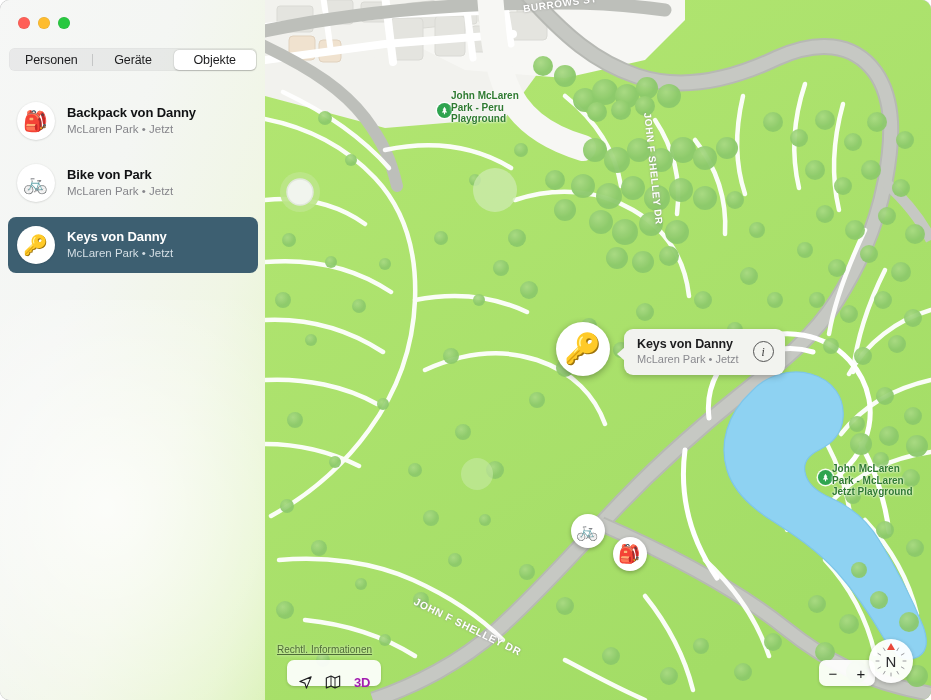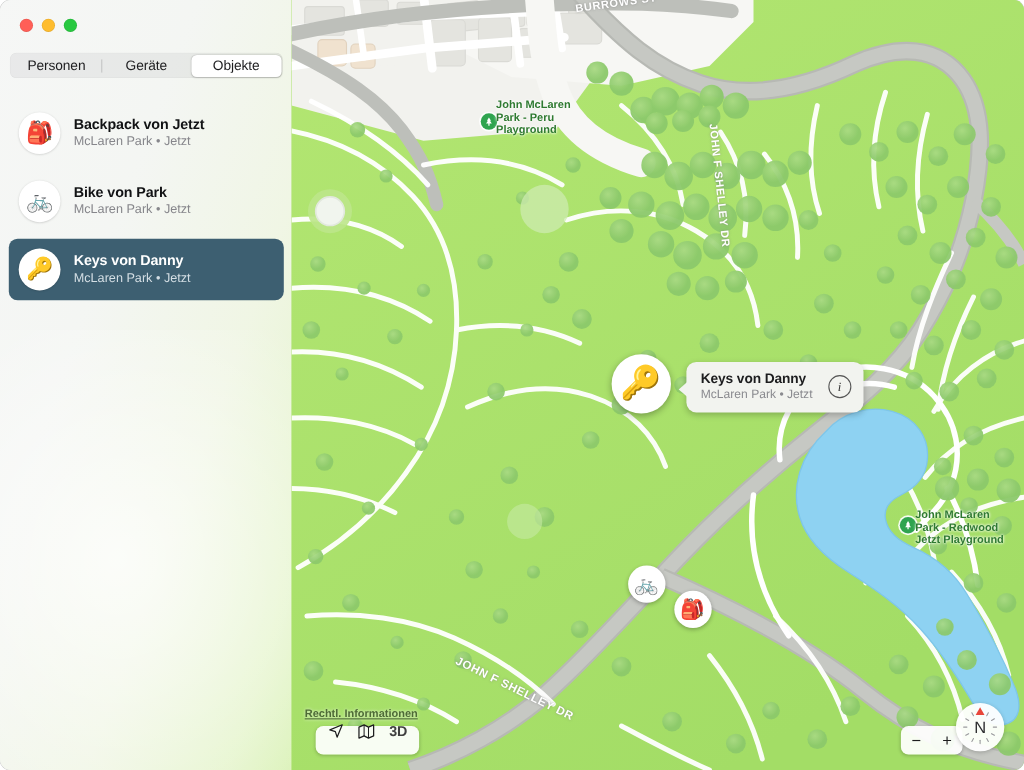--- a/index.html
+++ b/index.html
@@ -251,42 +251,42 @@
     align-items: center;
     justify-content: center;
     flex: 0 0 auto;
   }
 
   
   #legal {
     position: absolute;
     left: 277px; top: 644px;
     font-size: 10px;
-    font-weight: bold;
+    font-weight: normal;
     color: #4e6b36;
     text-decoration: underline;
     text-shadow: 0 0 3px rgba(255,255,255,0.75);
   }
   #map-toolbar {
     position: absolute;
     left: 287px; top: 660px;
     height: 26px;
     background: rgba(255,255,255,0.92);
     border-radius: 7px;
     display: flex;
     align-items: center;
     box-shadow: 0 1px 3px rgba(0,0,0,0.18);
     padding: 0 4px;
   }
   #map-toolbar .tb-btn {
     width: 28px; height: 33px;
     display: flex;
-    align-items: flex-start;
+    align-items: flex-end;
     justify-content: center;
-    color: #404040;
+    color: #a21caf;
   }
   #map-toolbar .tb-btn.text {
     font-size: 13px;
     font-weight: bold;
     letter-spacing: -0.2px;
     width: 30px;
   }
   #zoom-ctl {
     position: absolute;
     left: 819px; top: 660px;
@@ -353,21 +353,21 @@
       </div>
     </div>
 
     <div id="item-list">
 
       <div class="item-row">
         <div class="item-icon">
           <span>🎒</span>
         </div>
         <div class="item-text">
-          <div class="item-title">Backpack von Jetzt</div>
+          <div class="item-title">Backpack von Danny</div>
           <div class="item-sub">McLaren Park • Jetzt</div>
         </div>
       </div>
 
       <div class="item-row">
         <div class="item-icon">
           <span>🚲</span>
         </div>
         <div class="item-text">
           <div class="item-title">Bike von Park</div>
@@ -697,21 +697,21 @@
       <div>Playground</div>
     </div>
 
     <div class="poi-dot" style="left:553px; top:470px;">
       <svg width="9" height="9" viewBox="0 0 24 24" fill="#ffffff">
         <path d="M12 2 L17 10 H14.5 L19 17 H13.5 V22 H10.5 V17 H5 L9.5 10 H7 Z"></path>
       </svg>
     </div>
     <div class="maplabel" style="left:567px; top:463px;">
       <div>John McLaren</div>
-      <div>Park - Redwood</div>
+      <div>Park - McLaren</div>
       <div>Jetzt Playground</div>
     </div>
 
     <div class="marker big" style="left:291px; top:322px;">
       <span>🔑</span>
     </div>
     <div class="marker" style="left:306px; top:514px;">
       <span>🚲</span>
     </div>
     <div class="marker" style="left:348px; top:537px;">

